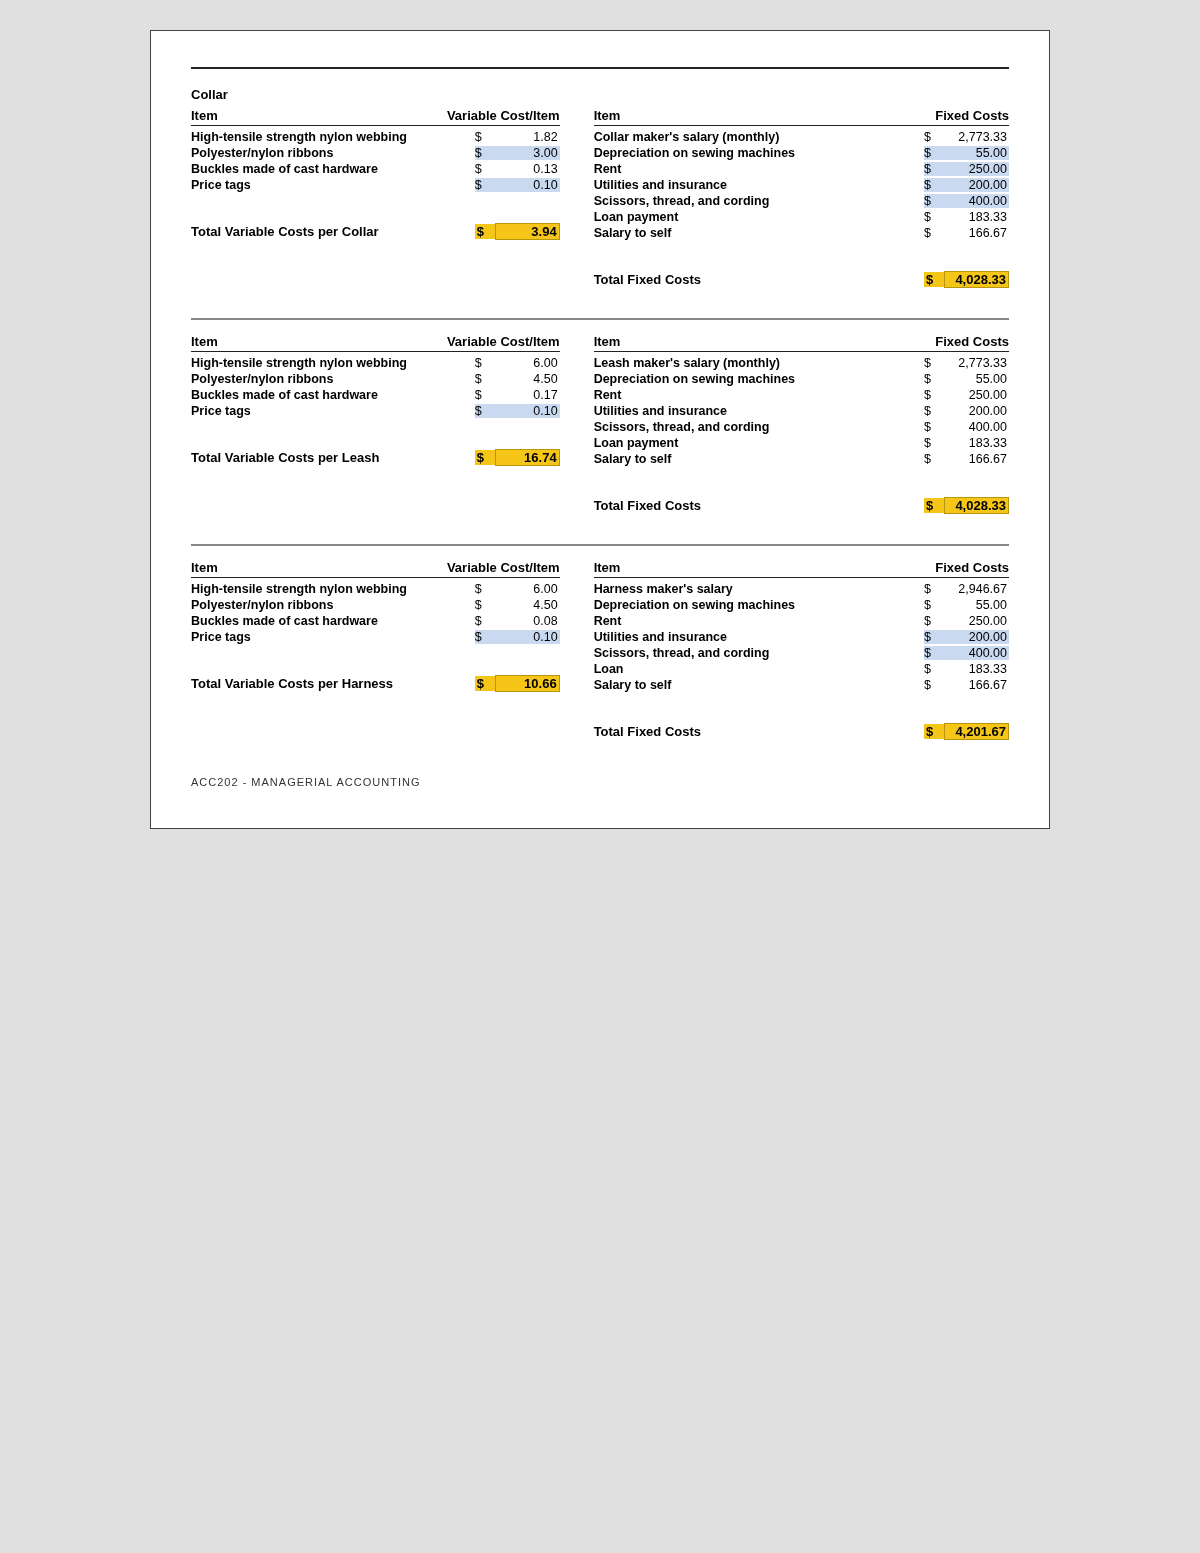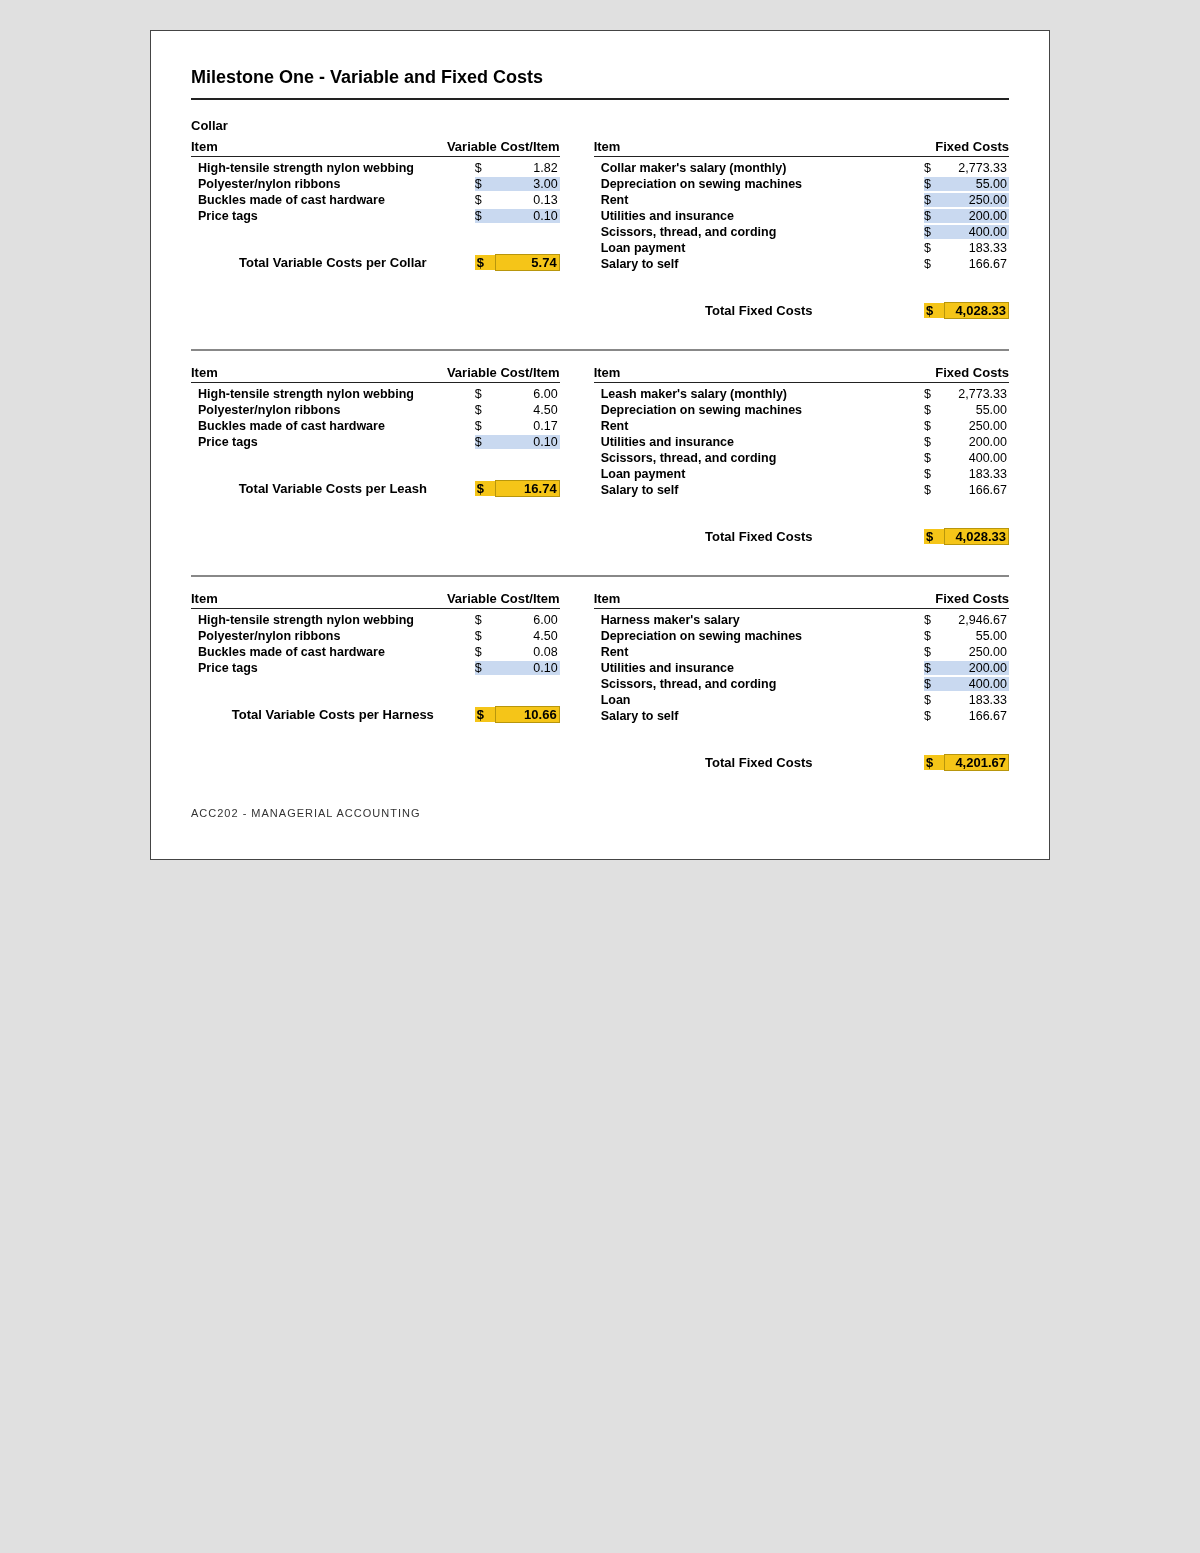--- a/index.html
+++ b/index.html
@@ -62,21 +62,20 @@
       flex: 1;
     }
     .col-header-cost {
       width: 130px;
       text-align: right;
     }
     .data-row {
       display: flex;
       align-items: flex-start;
       padding: 1px 0;
-      margin-left: 7px;
     }
     .data-row-item {
       flex: 1;
       font-size: 12.5px;
       font-weight: bold;
     }
     .data-row-dollar {
       width: 20px;
       text-align: left;
       font-size: 12.5px;
@@ -94,21 +93,20 @@
     .total-row {
       display: flex;
       align-items: center;
       margin-top: 18px;
       margin-bottom: 4px;
     }
     .total-label {
       flex: 1;
       font-weight: bold;
       font-size: 13px;
-      text-align: center;
     }
     .total-dollar {
       width: 20px;
       font-weight: bold;
       background: #f5c518;
       font-size: 13px;
       padding-left: 2px;
     }
     .total-value {
       width: 65px;
@@ -127,21 +125,20 @@
       letter-spacing: 1px;
     }
     .spacer {
       height: 12px;
     }
   </style>
 </head>
 <body>
 
 <div class="page">
-  <div class="page-title">Milestone One - Variable and Fixed Costs</div>
   <hr class="page-title-divider">
 
   <div id="sections-container">
       <div class="section-label">Collar</div>
       <div class="two-col">
         <div class="left-col">
           <div class="col-header-row">
             <span class="col-header-item">Item</span>
             <span class="col-header-cost">Variable Cost/Item</span>
           </div>
@@ -162,21 +159,21 @@
     </div>
           <div class="data-row highlighted-row">
       <span class="data-row-item">Price tags</span>
       <span class="data-row-dollar">$</span>
       <span class="data-row-value">0.10</span>
     </div>
           <div class="spacer"></div>
           <div class="total-row">
     <span class="total-label">Total Variable Costs per Collar</span>
     <span class="total-dollar">$</span>
-    <span class="total-value">5.74</span>
+    <span class="total-value">3.94</span>
   </div>
         </div>
         <div class="right-col">
           <div class="col-header-row">
             <span class="col-header-item">Item</span>
             <span class="col-header-cost">Fixed Costs</span>
           </div>
           <div class="data-row">
       <span class="data-row-item">Collar maker's salary (monthly)</span>
       <span class="data-row-dollar">$</span>

